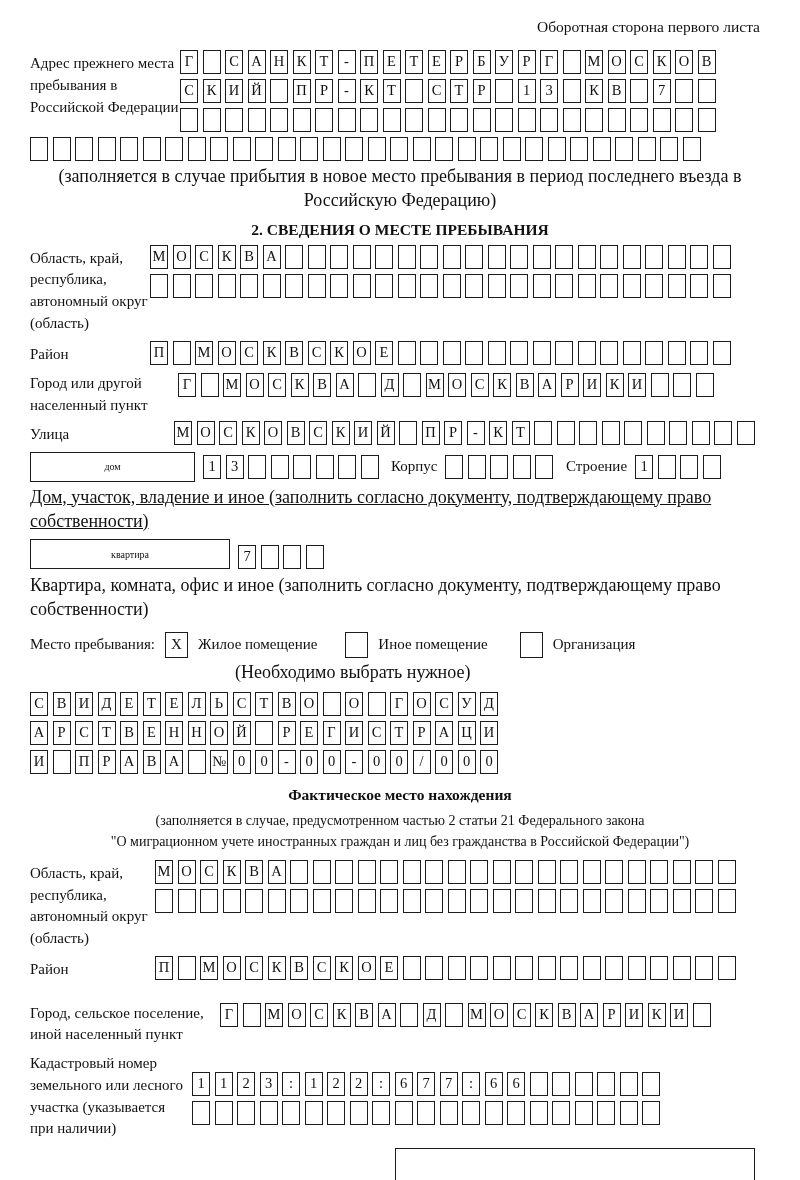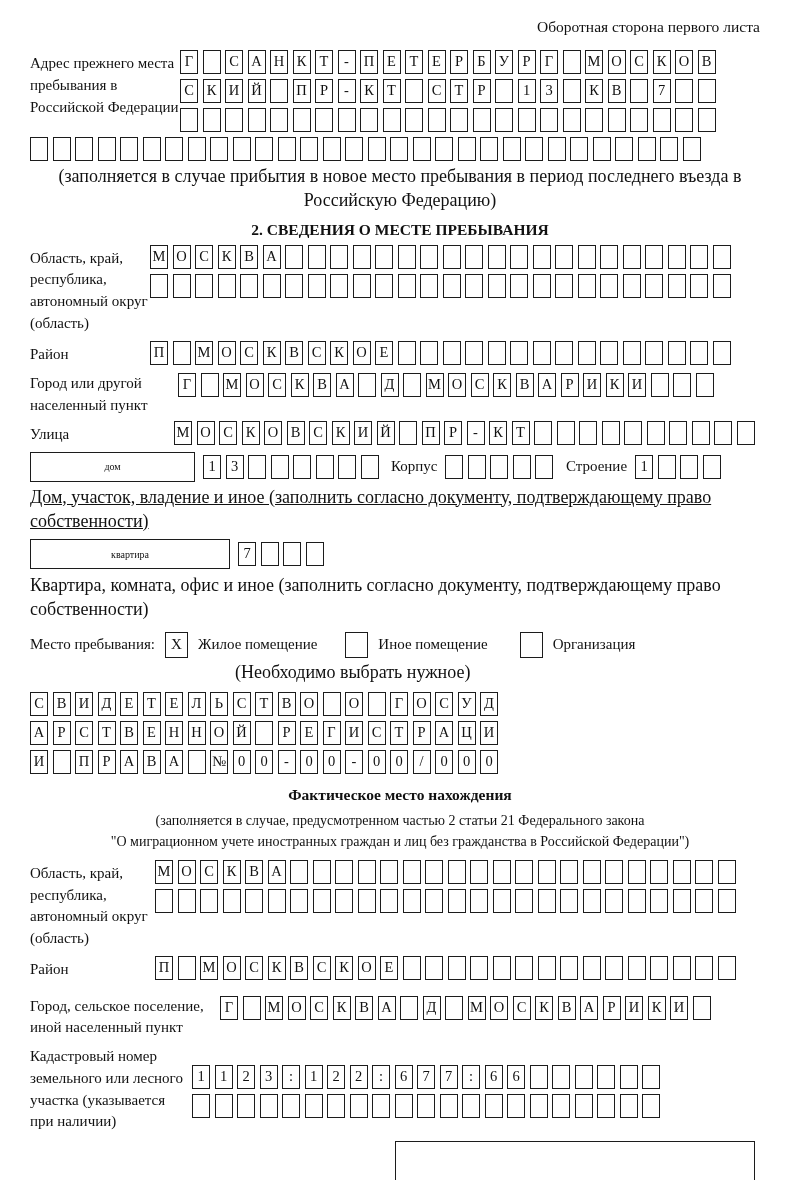--- a/index.html
+++ b/index.html
@@ -354,21 +354,21 @@
   <div class="inline-label" style="padding-top:0;">Строение</div>
   <div class="cells">
       <span class="cell">1</span>
       <span class="cell"></span>
       <span class="cell"></span>
       <span class="cell"></span>
     </div>
 </div>
 <div class="caption" style="margin-top:3px;text-decoration:underline;">Дом, участок, владение и иное (заполнить согласно документу, подтверждающему право собственности)</div>
 
-<div class="frow" style="margin-top:6px; align-items:center;">
+<div class="frow" style="margin-top:6px; align-items:flex-end;">
   <div class="namebox" style="width:200px;">квартира</div>
   <div class="cells">
       <span class="cell">7</span>
       <span class="cell"></span>
       <span class="cell"></span>
       <span class="cell"></span>
     </div>
 </div>
 <div class="caption" style="margin-top:4px;">Квартира, комната, офис и иное (заполнить согласно документу, подтверждающему право собственности)</div>
 
@@ -548,21 +548,21 @@
       <span class="cell"></span>
       <span class="cell"></span>
       <span class="cell"></span>
       <span class="cell"></span>
       <span class="cell"></span>
       <span class="cell"></span>
       <span class="cell"></span>
     </div>
 </div>
 
-<div class="frow" style="margin-top:12px;">
+<div class="frow" style="margin-top:19px;">
   <div class="row-label" style="width:190px;">Город, сельское поселение, иной населенный пункт</div>
   <div class="cells" style="margin-top:3px;">
       <span class="cell">Г</span>
       <span class="cell"></span>
       <span class="cell">М</span>
       <span class="cell">О</span>
       <span class="cell">С</span>
       <span class="cell">К</span>
       <span class="cell">В</span>
       <span class="cell">А</span>

